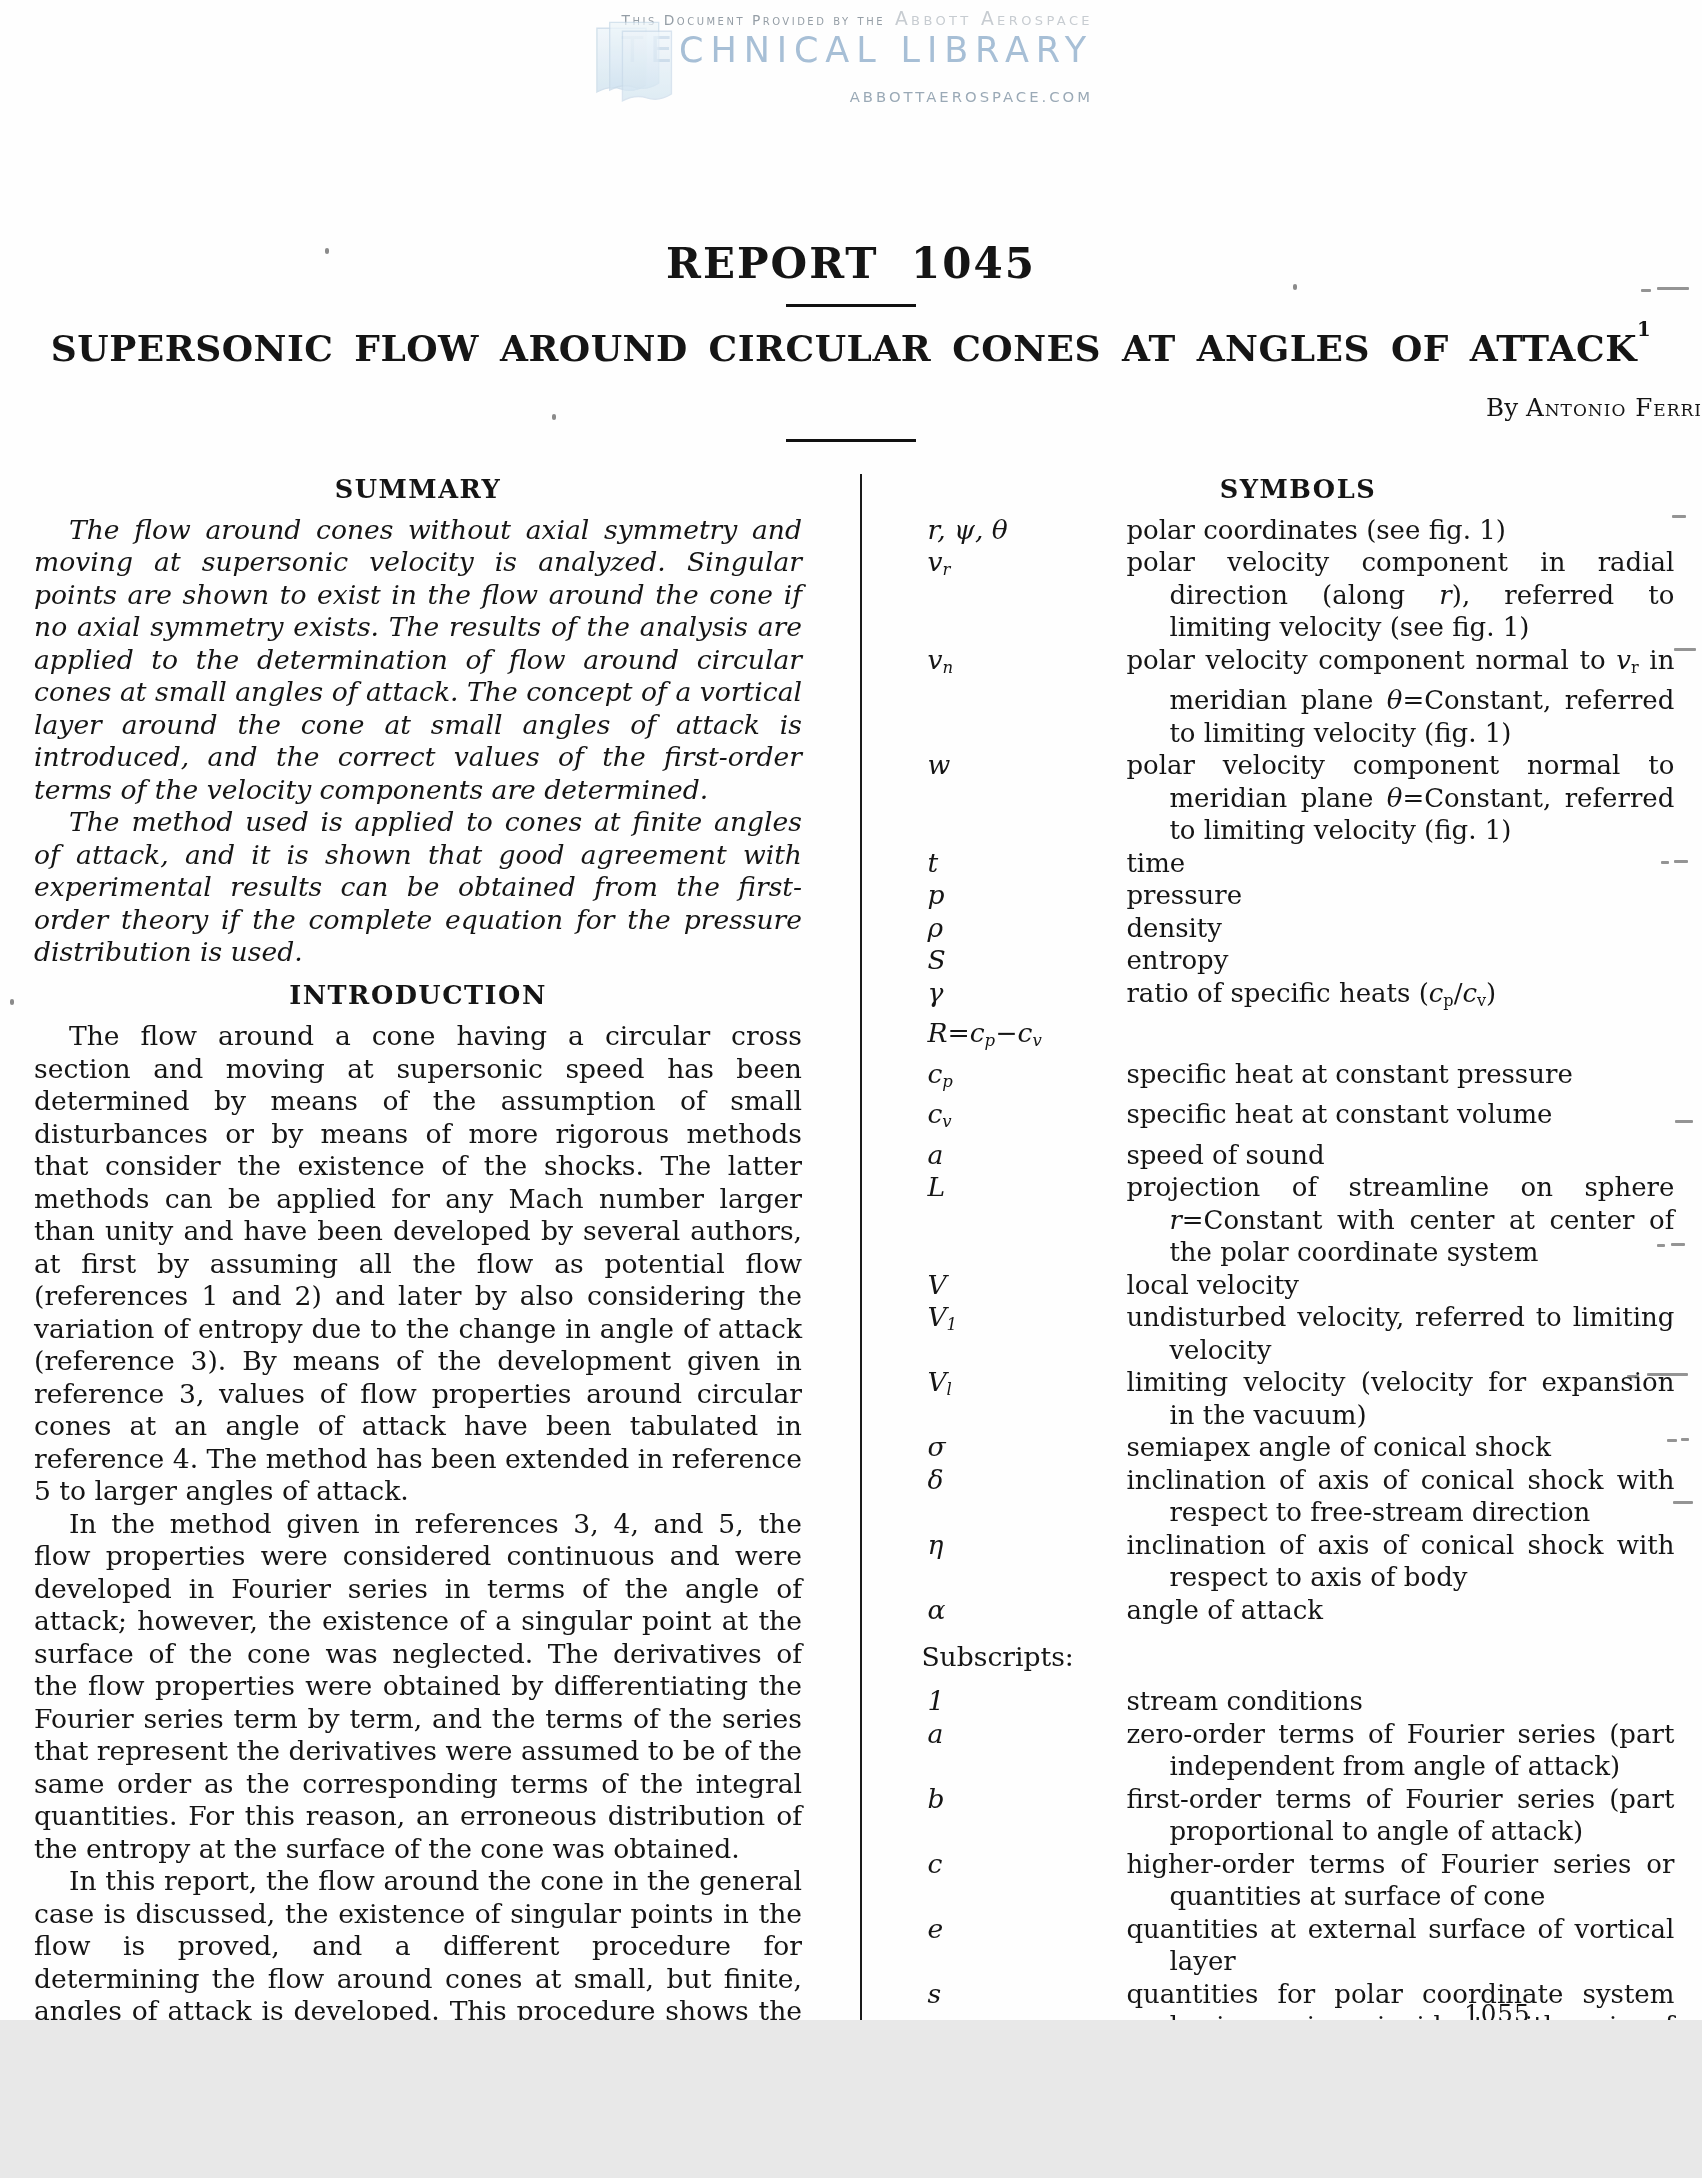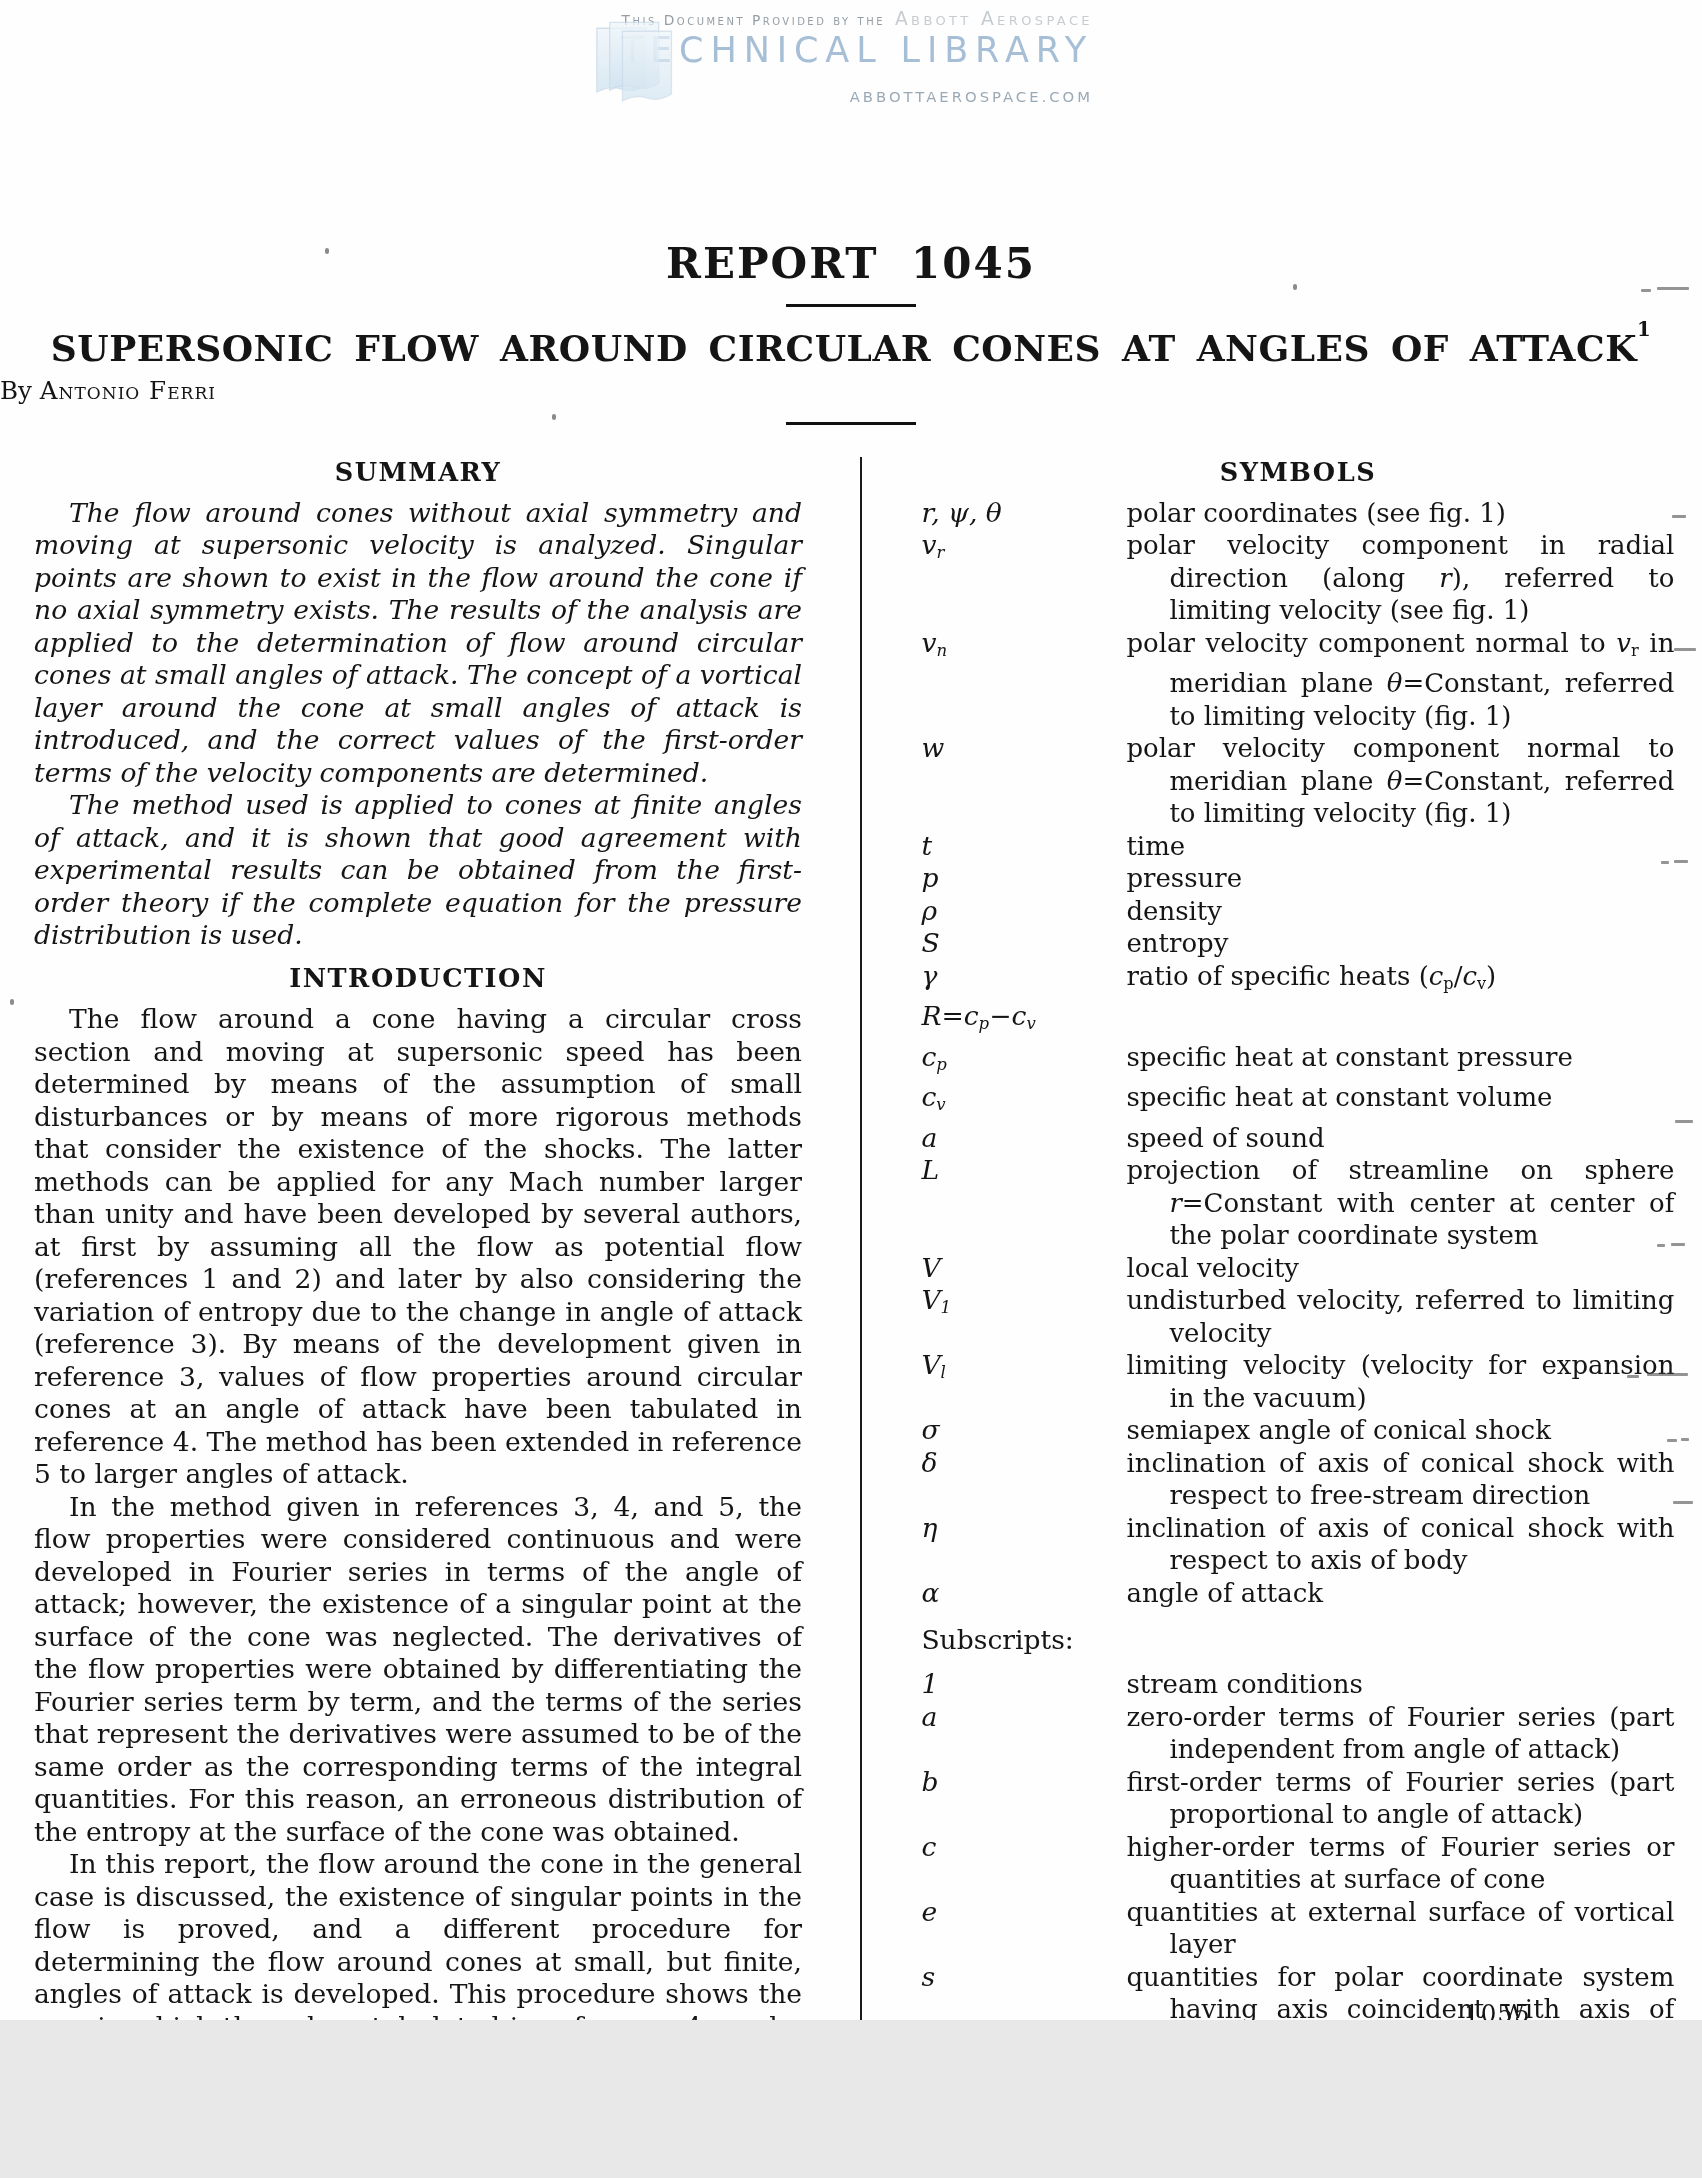--- a/index.html
+++ b/index.html
@@ -17,35 +17,35 @@
   .brand-line2{font-size:35px;letter-spacing:6.9px;color:#a7bfd6;margin-top:1px;white-space:nowrap;}
   .brand-line3{font-size:14.8px;letter-spacing:3px;color:#9aa9b6;margin-top:17px;}
   
   .report-no{margin:239px 0 0 0;text-align:center;font-size:42px;font-weight:bold;
              letter-spacing:2px;word-spacing:15.8px;}
   .rule{border:none;border-top:3.4px solid #111;width:130px;margin:15.8px auto 0 auto;}
   .rule2{margin-top:16.7px;}
   .title{margin:20.7px 0 0 0;text-align:center;font-size:36px;font-weight:bold;
          letter-spacing:0.5px;word-spacing:7.9px;}
   .title sup{font-size:19.7px;position:relative;top:-12.8px;font-weight:bold;}
-  .byline{margin-top:7px;text-align:left;font-size:24.6px;}
+  .byline{margin-top:24px;text-align:right;font-size:24.6px;}
   .byline .author{font-variant-caps:small-caps;letter-spacing:1px;margin-left:7.9px;}
   
   .columns{display:flex;margin-top:31.5px;align-items:stretch;gap:40px;}
   .col-left{width:768px;margin-left:34px;}
   .divider{width:0;border-left:2.5px solid #1a1a1a;margin-left:17.7px;}
   .col-right{flex:1;margin-left:19.7px;padding-right:27.6px;}
   .col h2{font-size:25.6px;font-weight:bold;text-align:center;letter-spacing:1.5px;
           margin:0 0 9.9px 0;}
   .col h2.mt{margin-top:11.8px;}
   .col-left p{margin:0;font-size:26.6px;line-height:32.5px;text-align:justify;text-indent:35px;}
   .sum-p{font-style:italic;}
   
   .symrow{display:grid;grid-template-columns:205px 1fr;}
-  .symcell{font-size:26.6px;line-height:32.5px;white-space:nowrap;font-style:italic;}
+  .symcell{font-size:26.6px;line-height:32.5px;white-space:nowrap;font-style:italic;margin-left:6px;}
   .defcell{font-size:26px;line-height:32.5px;text-align:justify;
            padding-left:43px;text-indent:-43px;}
   .it{font-style:italic;}
   .sb{font-size:.62em;vertical-align:-.25em;font-style:inherit;}
   .subhead{font-size:26.6px;margin:14.8px 0 12.8px 0;}
   
   .footnote-block{margin-left:34px;margin-top:9.9px;}
   .footnote-rule{width:138px;border-top:3.9px solid #111;}
   .footnote{margin-top:12.8px;font-size:17.7px;width:1281px;text-indent:37px;color:#101010;}
   .footnote sup{font-size:11.8px;}

